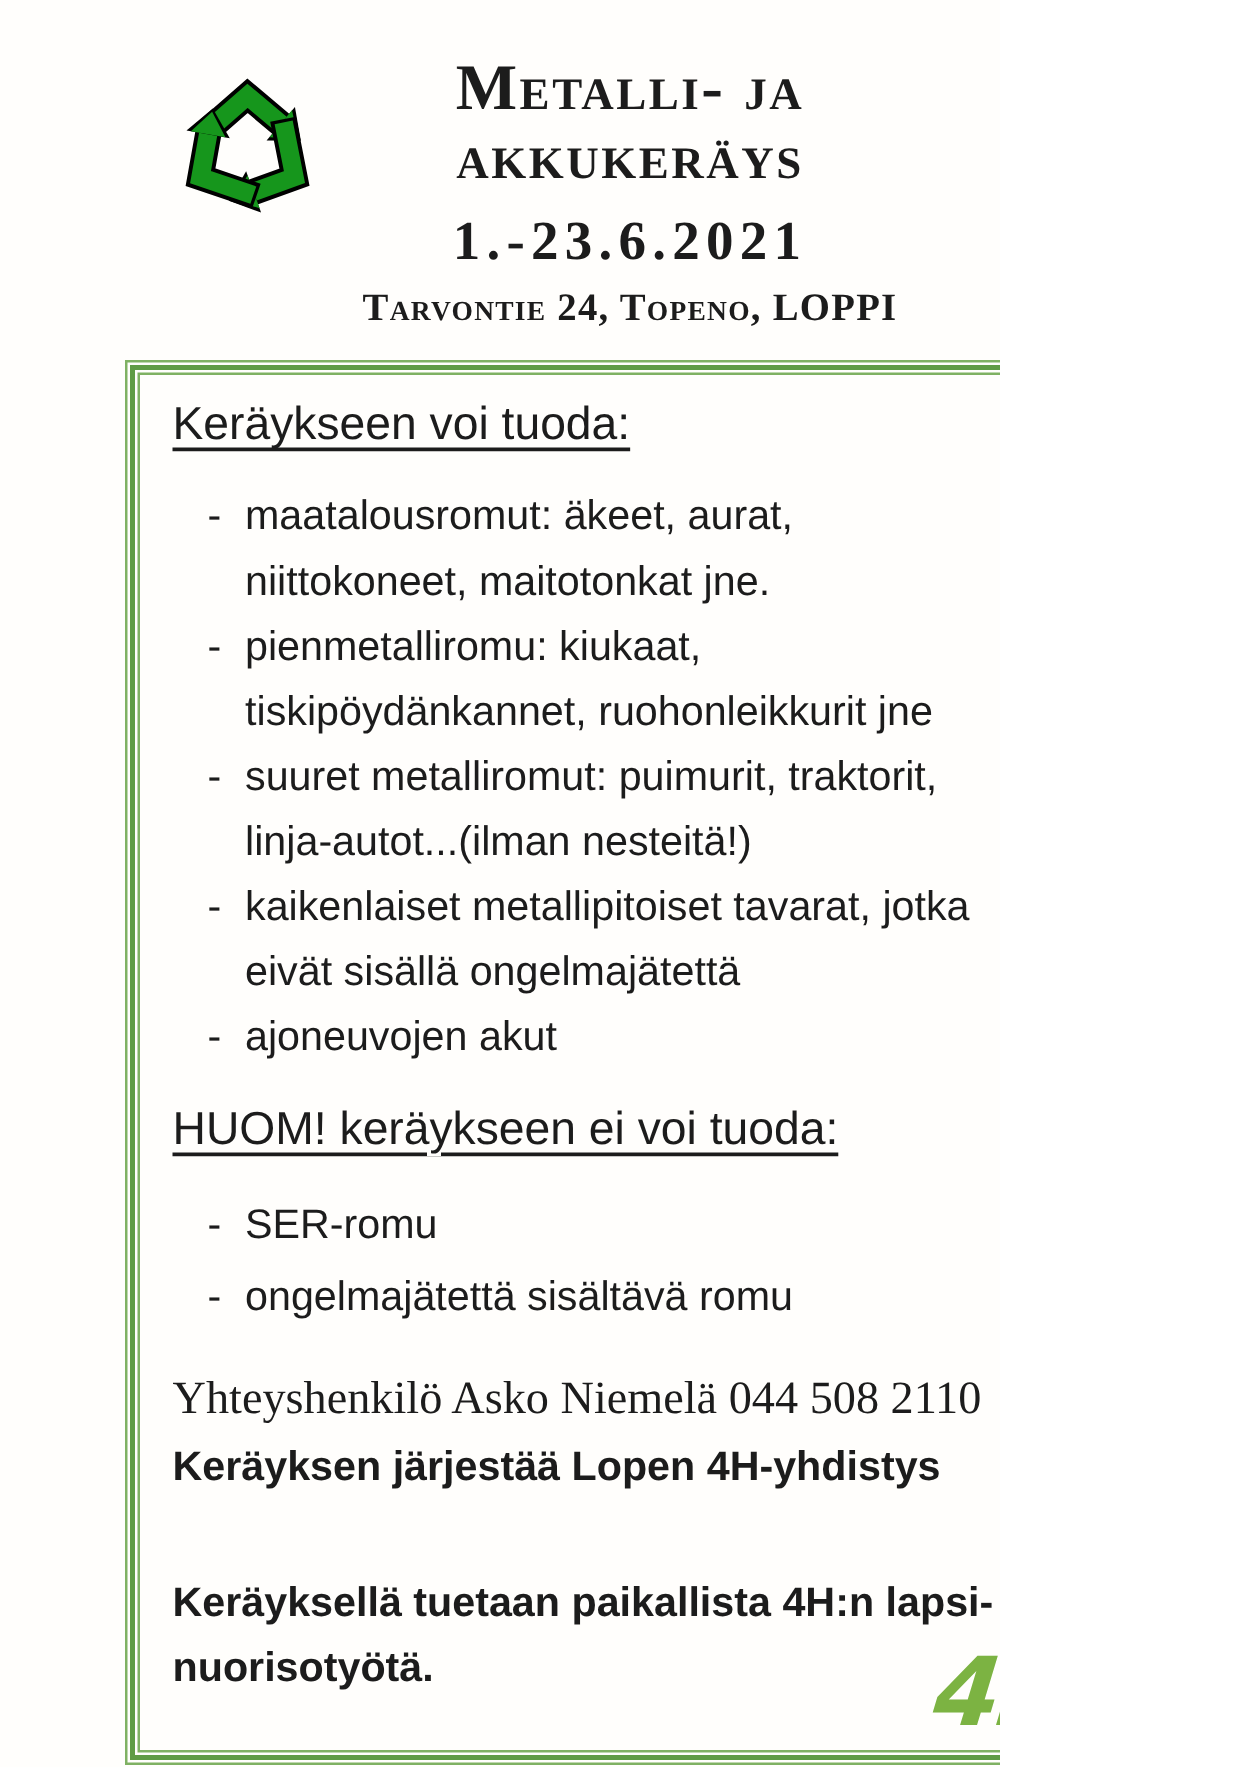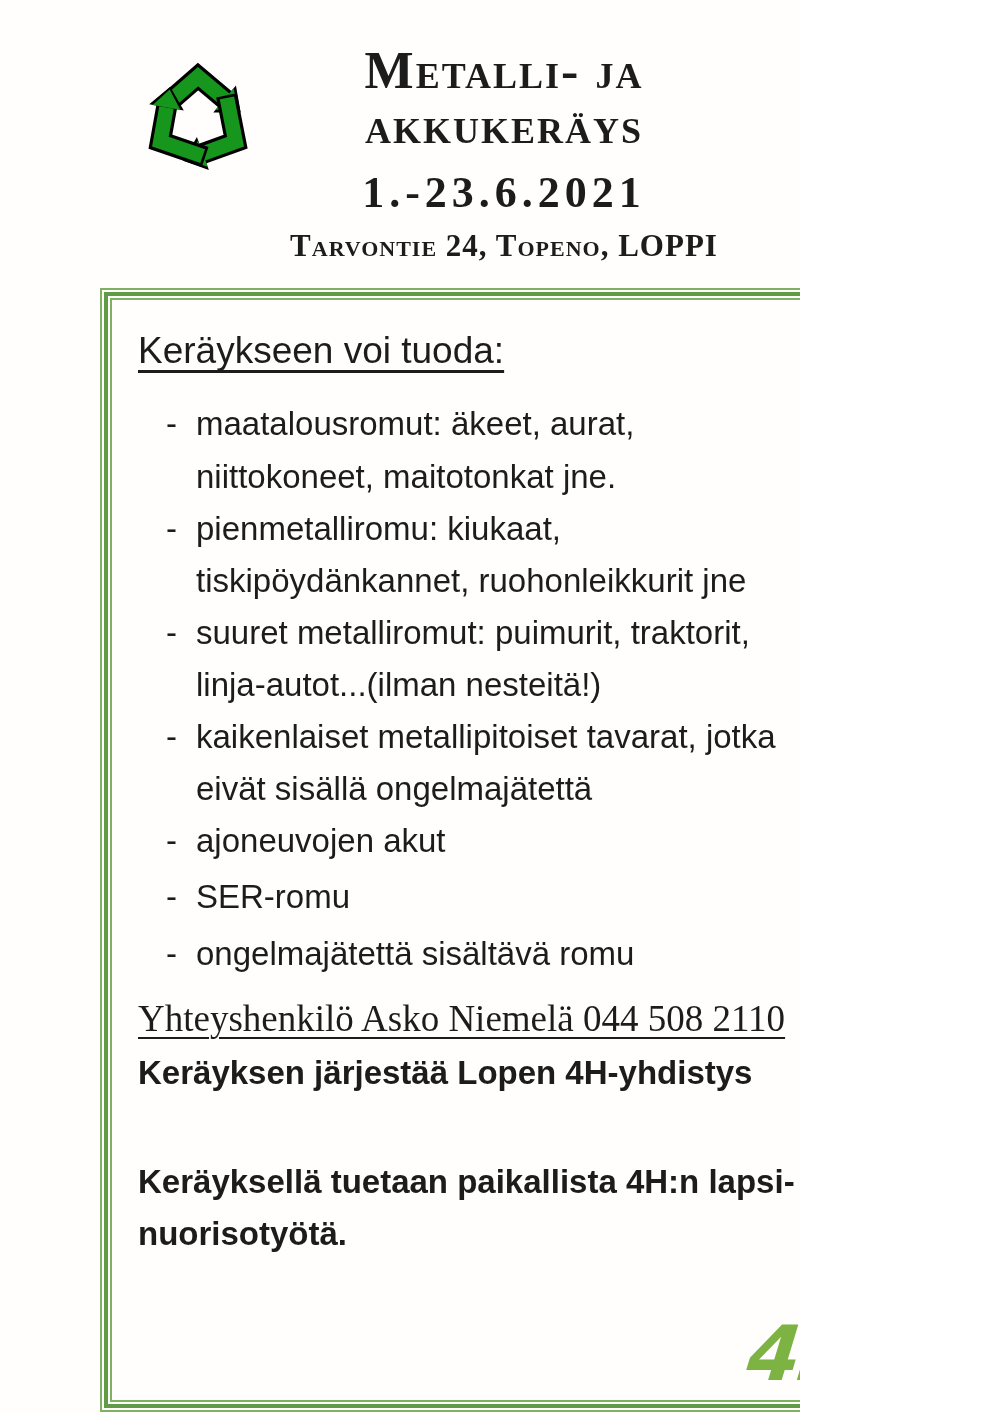--- a/index.html
+++ b/index.html
@@ -42,21 +42,21 @@
   .box-outer{
     margin:24px 0 0 100px;
     width:806px;height:1124px;
     border:2px solid var(--green-thin);
     padding:2px;
   }
   .box-mid{height:100%;border:4px solid var(--green-thick);padding:2px;}
   .box-inner{
     position:relative;height:100%;
     border:2px solid var(--green-thin);
-    padding:24px 26px 10px 26px;
+    padding:12px 26px 10px 26px;
   }
   
   .section-heading{
     font-size:37px;line-height:1.25;
     text-decoration:underline;
     text-decoration-thickness:2.5px;
     text-underline-offset:7px;
     margin:4px 0 24px 0;
   }
   .section-heading.huom{margin-top:24px;margin-bottom:24px;}
@@ -64,22 +64,21 @@
   ul.item-list li{
     position:relative;
     padding-left:58px;
     font-size:33px;line-height:1.58;
     white-space:pre-line;
   }
   ul.item-list li .bullet{position:absolute;left:28px;top:0;}
   ul.item-list.reject li{line-height:1.75;}
   .contact{
     font-family:"Liberation Serif",serif;
-    font-size:37px;margin-top:14px;
-    text-decoration:underline;
+    font-size:37px;margin-top:32px;
     text-decoration-thickness:2px;
     text-underline-offset:6px;
   }
   .organizer{font-weight:700;font-size:33px;margin-top:12px;line-height:1.3;}
   .support{font-weight:700;font-size:33px;margin-top:61px;line-height:1.58;white-space:pre-line;}
   .h4-logo{
     position:absolute;right:36px;bottom:8px;
     font-family:"DejaVu Sans",sans-serif;
     font-weight:bold;font-style:italic;
     font-size:76px;line-height:1;
@@ -126,20 +125,21 @@
 niittokoneet, maitotonkat jne.</span></li>
             <li><span class="bullet">-</span><span class="item-text">pienmetalliromu: kiukaat,
 tiskipöydänkannet, ruohonleikkurit jne</span></li>
             <li><span class="bullet">-</span><span class="item-text">suuret metalliromut: puimurit, traktorit,
 linja-autot...(ilman nesteitä!)</span></li>
             <li><span class="bullet">-</span><span class="item-text">kaikenlaiset metallipitoiset tavarat, jotka
 eivät sisällä ongelmajätettä</span></li>
             <li><span class="bullet">-</span><span class="item-text">ajoneuvojen akut</span></li>
           </ul>
 
+        <div class="section-heading huom">HUOM! keräykseen ei voi tuoda:</div>
         <ul class="item-list reject">
             <li><span class="bullet">-</span><span class="item-text">SER-romu</span></li>
             <li><span class="bullet">-</span><span class="item-text">ongelmajätettä sisältävä romu</span></li>
           </ul>
 
         <div class="contact">Yhteyshenkilö Asko Niemelä 044 508 2110</div>
         <div class="organizer">Keräyksen järjestää Lopen 4H-yhdistys</div>
         <div class="support">Keräyksellä tuetaan paikallista 4H:n lapsi- ja
 nuorisotyötä.</div>
 

